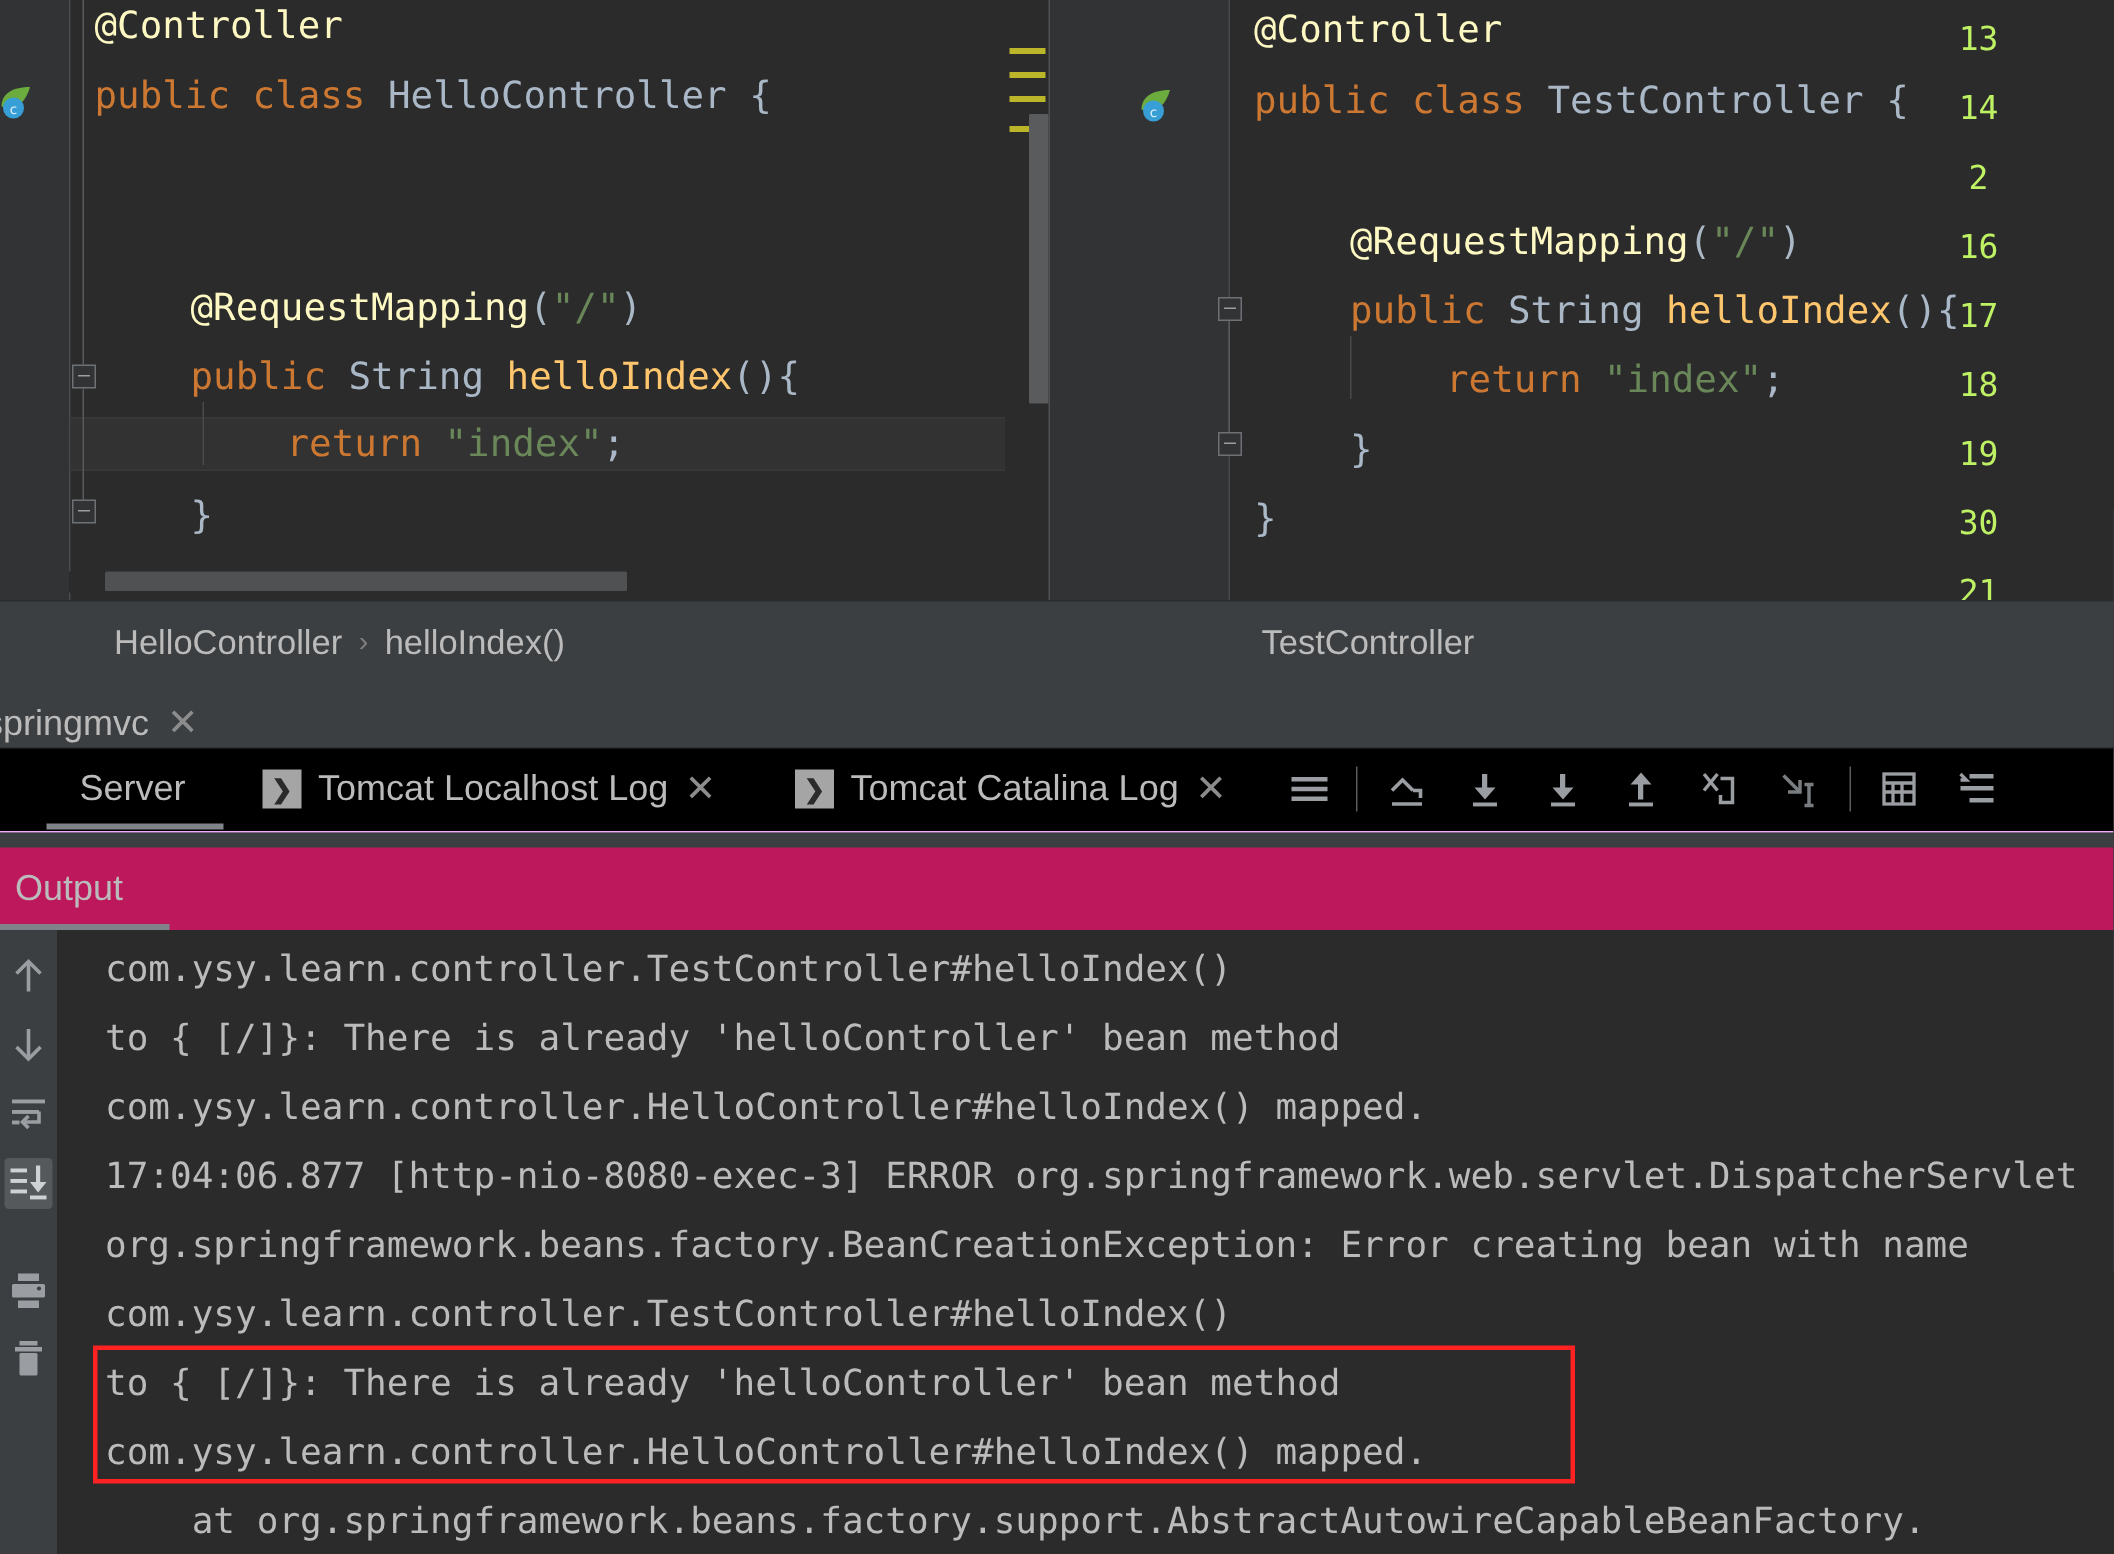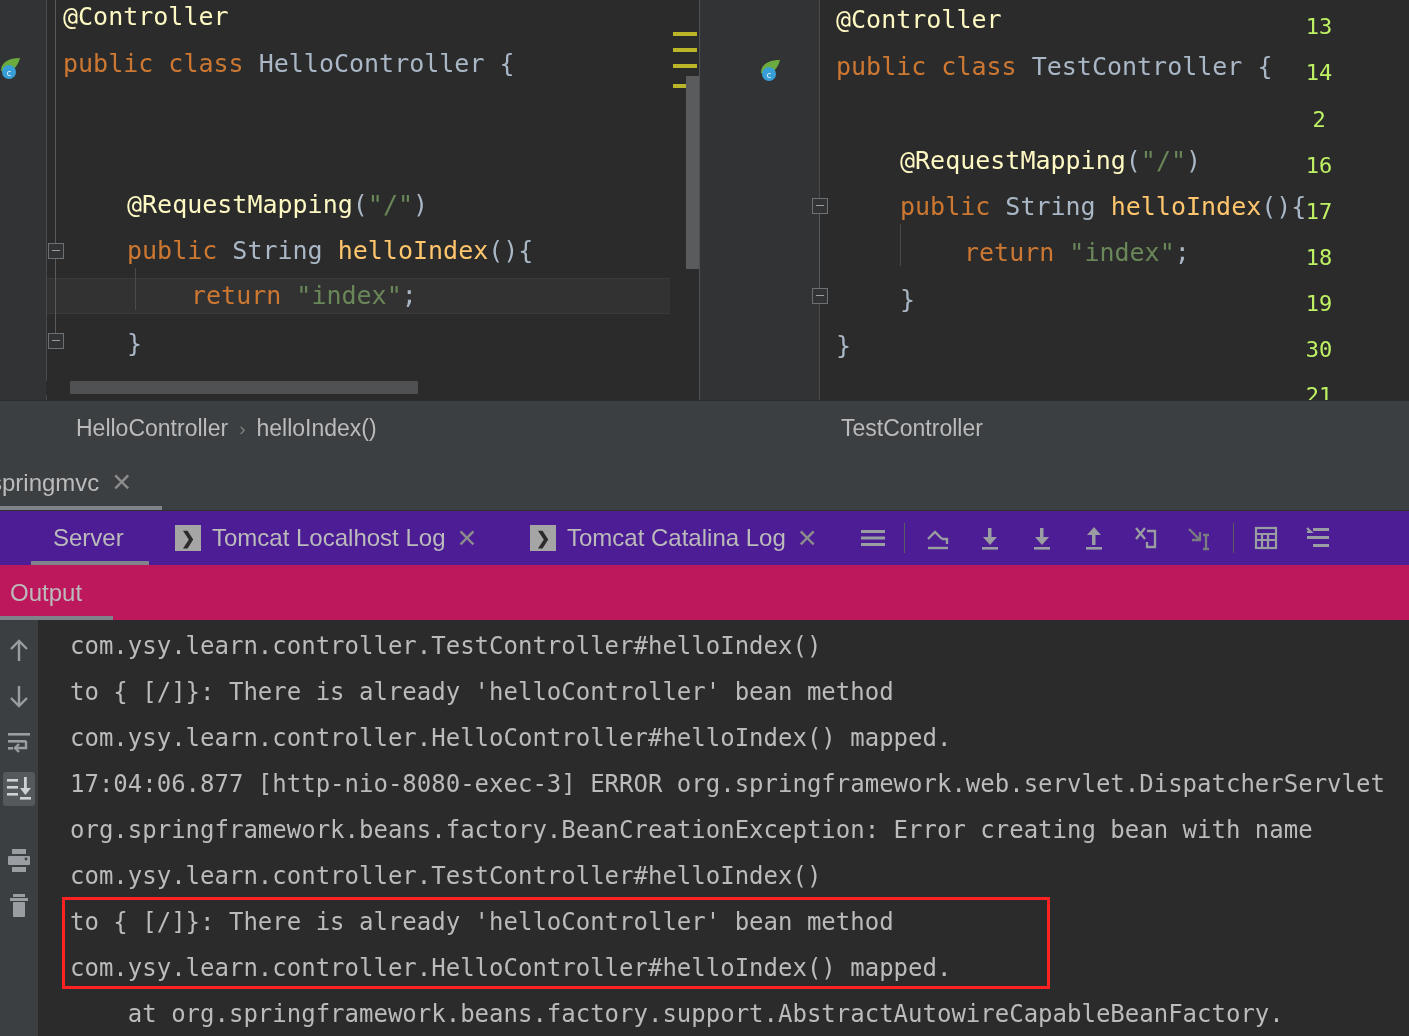--- a/index.html
+++ b/index.html
@@ -217,26 +217,26 @@
   }
   .tab-underline {
     position: absolute;
     height: 4px;
     background: #80848a;
   }
 
   
   .logtabs {
     position: absolute;
-    left: 0; top: 55px;
+    left: 0; top: 43px;
     width: 1409px;
     height: 55px;
-    background: #4c1d95;
+    background: #000000;
     border-top: 1px solid #323232;
-    border-bottom: 4px solid #f0abfc;
+    border-bottom: 1px solid #f0abfc;
   }
   .logtab {
     position: absolute;
     top: 0;
     height: 54px;
     display: flex;
     align-items: center;
     gap: 11px;
     font-size: 24px;
     color: #bbbbbb;

